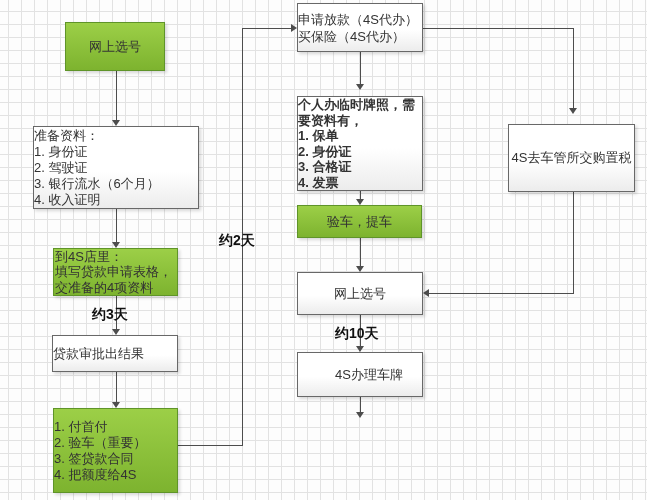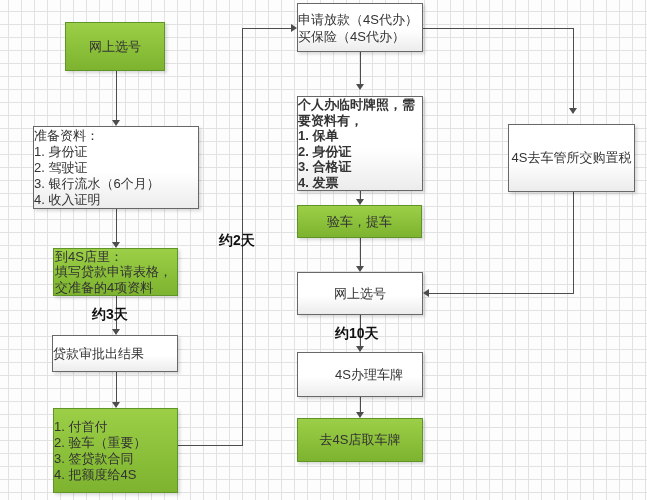--- a/index.html
+++ b/index.html
@@ -138,23 +138,20 @@
   </div>
 
   <div class="node white center" style="left:297px;top:272px;width:126px;height:43px;">
     <span class="node-text">网上选号</span>
   </div>
 
   <div class="node white center" style="left:297px;top:352px;width:126px;height:45px;padding-left:18px;">
     <span class="node-text">4S办理车牌</span>
   </div>
 
-  <div class="node green center" style="left:297px;top:418px;width:126px;height:44px;">
-    <span class="node-text">去4S店取车牌</span>
-  </div>
 
   <div class="node white center" style="left:508px;top:124px;width:127px;height:68px;">
     <span class="node-text">4S去车管所交购置税</span>
   </div>
 
   <span class="edge-label" style="left:92px;top:306px;">约3天</span>
   <span class="edge-label" style="left:219px;top:232px;">约2天</span>
   <span class="edge-label" style="left:335px;top:325px;">约10天</span>
 
 </div>

